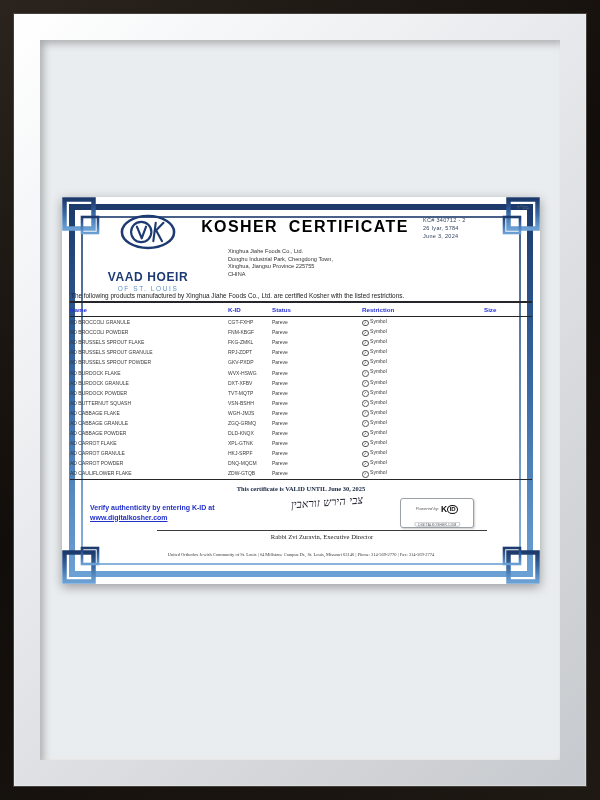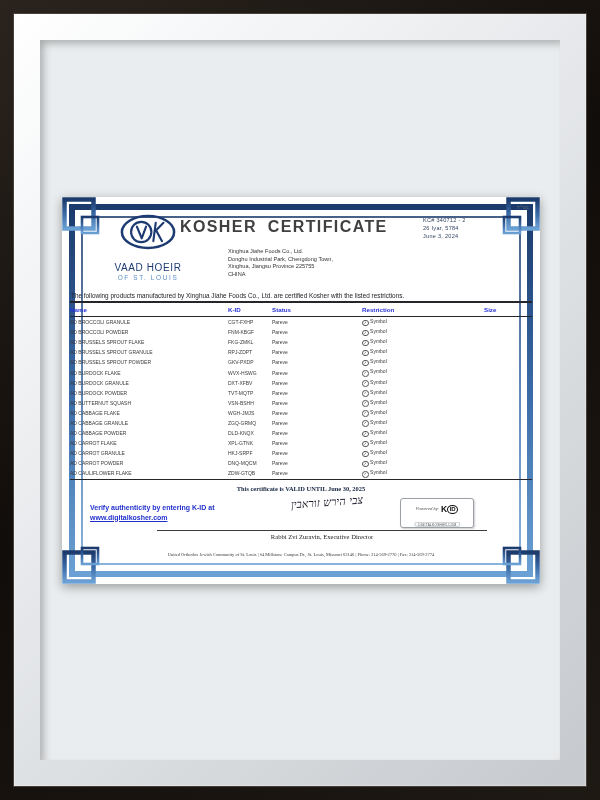--- a/index.html
+++ b/index.html
@@ -17,25 +17,25 @@
 
   
   .certificate{position:absolute;left:22px;top:157px;width:478px;height:387px;background:#ffffff;
     box-shadow:0 3px 10px rgba(0,0,0,.35);overflow:hidden;}
   .border-svg{position:absolute;left:0;top:0;width:478px;height:387px;}
 
   .bsd{position:absolute;right:11px;top:7px;font-size:5.5px;color:#5a6678;font-family:"DejaVu Sans",sans-serif;}
 
   .logo-block{position:absolute;left:32px;top:15px;width:108px;text-align:center;}
   .logo-block svg{display:block;margin:0 auto;}
-  .org{font-size:10px;font-weight:normal;color:#1d3b72;letter-spacing:.6px;margin-top:10px;}
+  .org{font-size:12px;font-weight:bold;color:#1d3b72;letter-spacing:.6px;margin-top:18px;}
   .org-sub{font-size:6.5px;color:#5c90c7;letter-spacing:1.6px;margin-top:1px;}
 
-  .title{position:absolute;left:118px;top:21px;width:250px;
-    font-size:16px;font-weight:bold;color:#404040;letter-spacing:1.4px;word-spacing:5px;}
+  .title{position:absolute;left:118px;top:21px;width:250px;text-align:center;
+    font-size:16px;font-weight:bold;color:#000000;letter-spacing:1.4px;word-spacing:5px;}
 
   .meta{position:absolute;left:361px;top:19px;width:105px;font-size:5.5px;line-height:8px;color:#31415e;letter-spacing:.3px;}
 
   .company{position:absolute;left:166px;top:51px;font-size:5.6px;line-height:7.6px;color:#333;}
 
   .intro{position:absolute;left:9px;top:95px;width:462px;font-size:6.4px;color:#222;}
 
   
   .ptable{position:absolute;left:8px;top:104px;width:462px;}
   .thead,.trow{display:grid;grid-template-columns:158px 44px 90px 122px 48px;align-items:center;}

